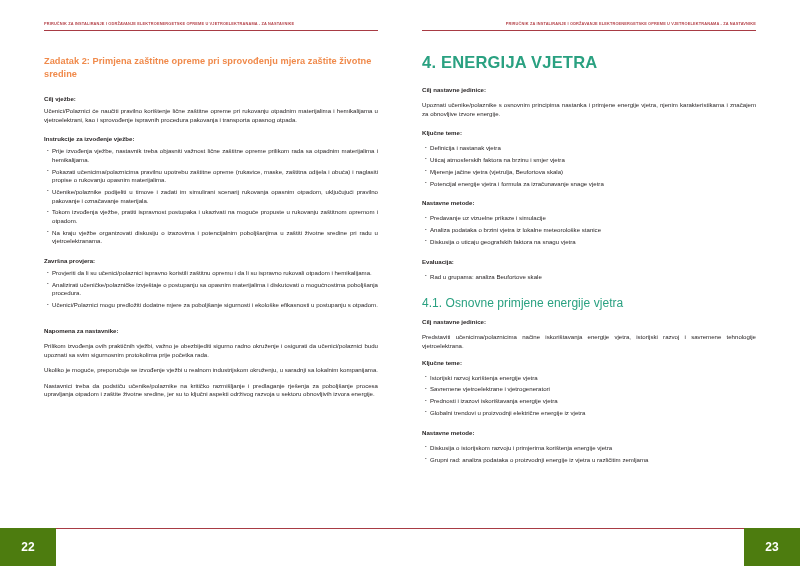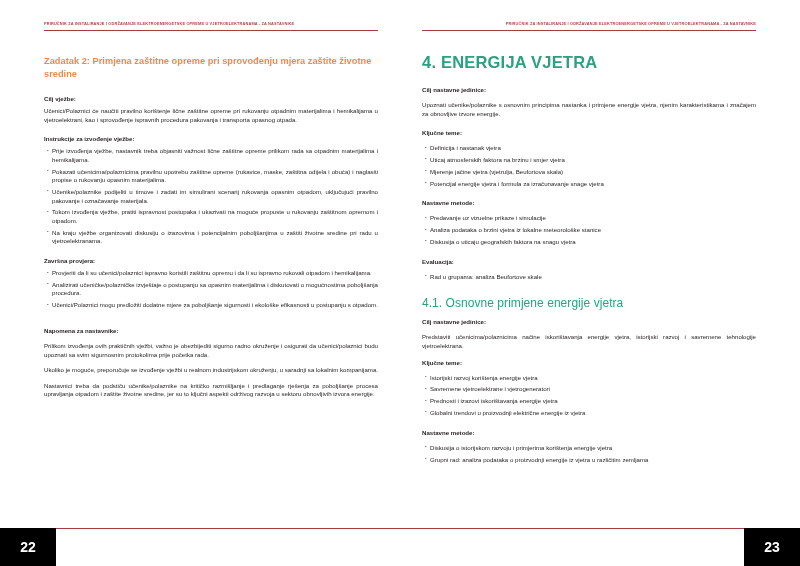--- a/index.html
+++ b/index.html
@@ -123,23 +123,23 @@
   .gap-s  { height: 7px; }
   .gap-m  { height: 10px; }
   .gap-l  { height: 13px; }
 
   
   .folio {
     position: absolute;
     bottom: 0;
     width: 56px;
     height: 38px;
-    background: #000000;
+    background: #4d7c0f;
     color: #ffffff;
-    font-size: 14px;
+    font-size: 12px;
     font-weight: 700;
     display: flex;
     align-items: center;
     justify-content: center;
   }
   .folio-left  { left: 0; }
   .folio-right { right: 0; }
   .folio-rule {
     position: absolute;
     bottom: 37px;

